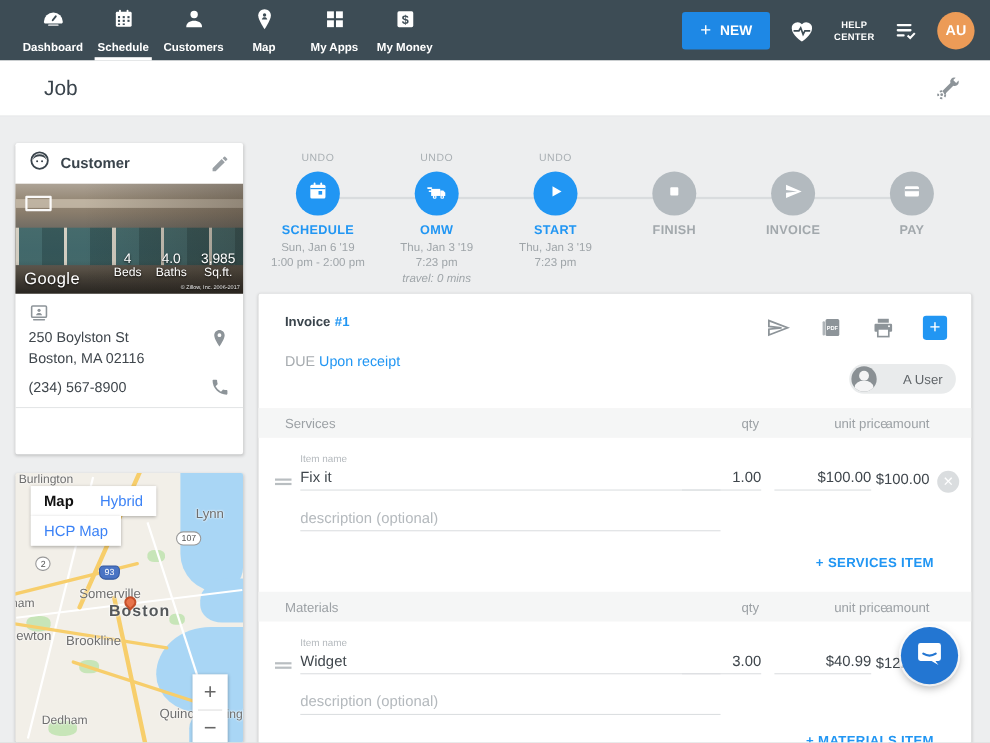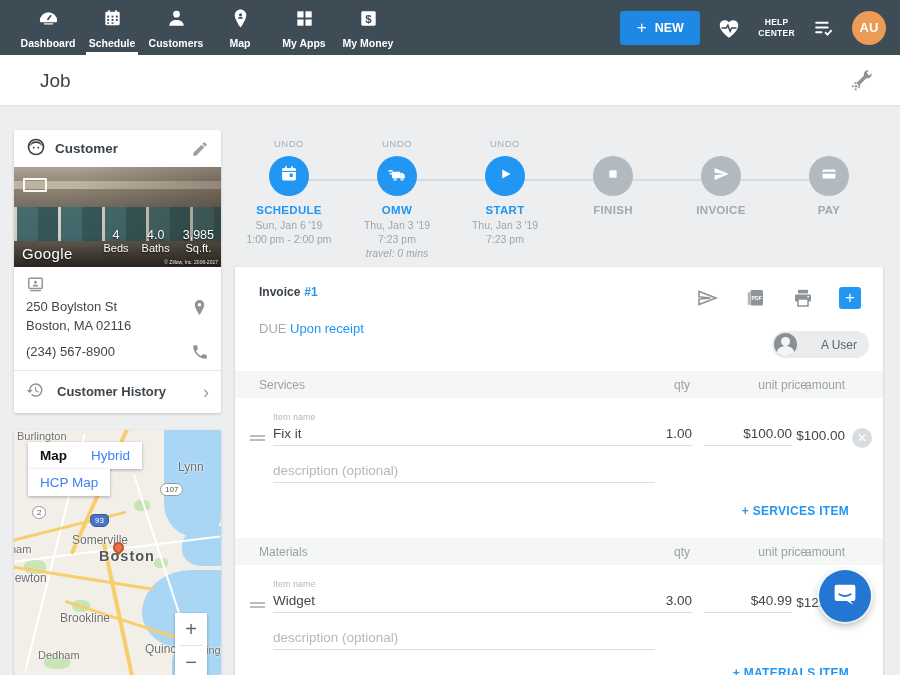--- a/index.html
+++ b/index.html
@@ -282,27 +282,20 @@
     </div>
     <div class="info-row" style="top:213px;">
       <span class="txt">(234) 567-8900</span>
       <span style="cursor:pointer;display:flex;">
           <svg width="18" height="18" viewBox="0 0 24 24" fill="#8D9499">
             <path d="M6.62 10.79a15.05 15.05 0 0 0 6.59 6.59l2.2-2.2a1 1 0 0 1 1.02-.24c1.12.37 2.33.57 3.57.57a1 1 0 0 1 1 1V20a1 1 0 0 1-1 1A17 17 0 0 1 3 4a1 1 0 0 1 1-1h3.5a1 1 0 0 1 1 1c0 1.25.2 2.45.57 3.57a1 1 0 0 1-.25 1.02l-2.2 2.2z"></path>
           </svg>
         </span>
     </div>
     <div class="cust-divider"></div>
-    <div class="hist-row">
-      <span><svg width="18" height="18" viewBox="0 0 24 24" fill="#8D9499">
-            <path d="M13 3a9 9 0 0 0-9 9H1l3.9 3.9.07.14L9 12H6a7 7 0 1 1 2.05 4.95l-1.42 1.42A9 9 0 1 0 13 3zm-1 5v5l4.25 2.52.77-1.28-3.52-2.09V8z"></path>
-          </svg></span>
-      <span class="txt">Customer History</span>
-      <span class="chev">›</span>
-    </div>
   </div>
 
   <div class="card mapc">
     <div class="water" style="left:150px;top:0;width:57px;height:108px;border-radius:0 0 30px 46px;"></div>
     <div class="water" style="left:168px;top:96px;width:50px;height:40px;border-radius:50% 0 0 40%;"></div>
     <div class="water" style="left:128px;top:140px;width:90px;height:78px;border-radius:55% 5% 5% 45%;"></div>
     <div class="water" style="left:158px;top:212px;width:60px;height:40px;border-radius:50% 10% 0 0;"></div>
     <div class="park" style="left:10px;top:130px;width:22px;height:14px;"></div>
     <div class="park" style="left:58px;top:170px;width:18px;height:12px;"></div>
     <div class="park" style="left:120px;top:70px;width:16px;height:11px;"></div>
@@ -314,21 +307,21 @@
     <div class="road" style="left:84px;top:-10px;width:4px;height:140px;transform:rotate(24deg);"></div>
     <div class="road" style="left:102px;top:110px;width:4px;height:140px;transform:rotate(-12deg);"></div>
     <div class="road" style="left:-10px;top:146px;width:150px;height:3px;transform:rotate(9deg);"></div>
     <div class="road" style="left:-6px;top:95px;width:120px;height:3px;transform:rotate(-14deg);"></div>
     <div class="road" style="left:48px;top:190px;width:130px;height:3px;transform:rotate(18deg);"></div>
     <span class="maplbl" style="left:3px;top:0;">Burlington</span>
     <span class="maplbl" style="left:164px;top:30px;font-size:12px;">Lynn</span>
     <span class="maplbl" style="left:58px;top:103px;font-size:12px;">Somerville</span>
     <span class="maplbl" style="left:-4px;top:113px;">ham</span>
     <span class="maplbl big" style="left:85px;top:118px;">Boston</span>
-    <span class="maplbl" style="left:46px;top:145px;font-size:12px;margin-top:36px;">Brookline</span>
+    <span class="maplbl" style="left:46px;top:145px;font-size:12px;">Brookline</span>
     <span class="maplbl" style="left:-8px;top:141px;font-size:12px;">Newton</span>
     <span class="maplbl" style="left:131px;top:212px;font-size:12px;">Quincy</span>
     <span class="maplbl" style="left:24px;top:219px;">Dedham</span>
     <span class="maplbl" style="left:184px;top:214px;">Hingham</span>
     <span class="shield" style="left:18px;top:76px;">2</span>
     <span class="shield i93" style="left:76px;top:84px;">93</span>
     <span class="shield" style="left:146px;top:53px;">107</span>
     <div class="mk" style="left:99px;top:112px;"></div>
     <div class="mapbtns">
       <div class="mbtn-row">

